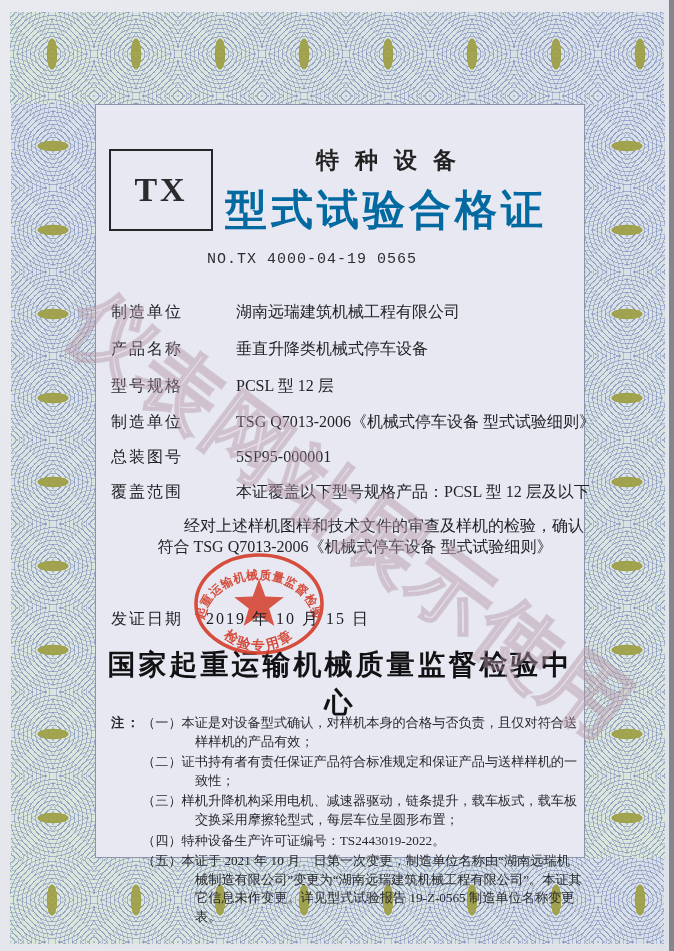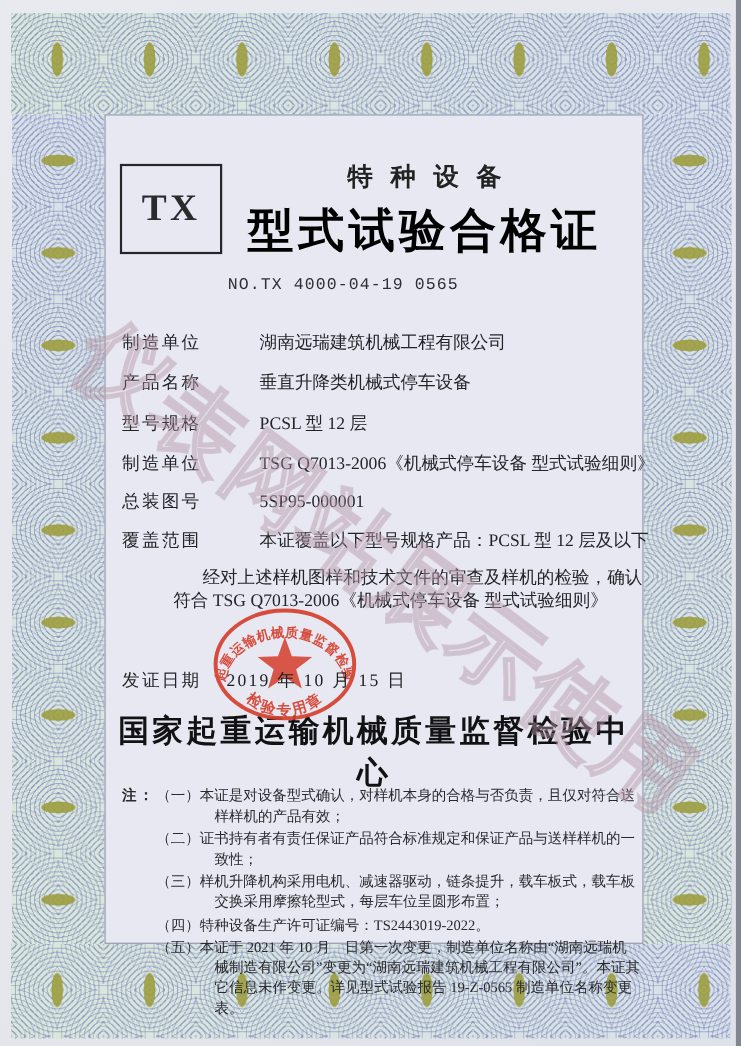--- a/index.html
+++ b/index.html
@@ -44,29 +44,29 @@
   .panel{
     position:absolute;left:95px;top:104px;width:490px;height:754px;
     background:#e7e8f1;
     border:1px solid #8d94ab;
     box-sizing:border-box;
     color:#2b2b2e;
   }
   .abs{position:absolute;}
 
   .tx-box{
-    left:13px;top:44px;width:93px;height:82px;
+    left:13px;top:44px;width:104px;height:82px;
     border:2px solid #26262a;box-sizing:border-box;
     display:flex;align-items:center;justify-content:center;
     font-size:34px;font-weight:700;letter-spacing:3px;
     font-family:"Liberation Serif",serif;
   }
   .title-block{left:118px;top:40px;width:344px;text-align:center;}
   .title-small{font-size:23px;font-weight:600;letter-spacing:16px;padding-left:16px;color:#222;}
-  .title-main{margin-top:6px;font-size:42px;font-weight:700;letter-spacing:4px;color:#000000;white-space:nowrap;}
+  .title-main{margin-top:6px;font-size:42px;font-weight:700;letter-spacing:4px;color:#0369a1;white-space:nowrap;}
   .cert-no{
     left:0;top:146px;width:100%;text-align:center;
     font-family:"Liberation Mono","DejaVu Sans Mono",monospace;
     font-size:15px;letter-spacing:1px;color:#2e2e33;
     transform:translateX(-28px);
   }
 
   .field-row{left:15px;width:470px;display:flex;font-size:16px;line-height:20px;gap:25px;}
   .field-label{width:82px;letter-spacing:2px;flex:none;color:#242428;}
   .field-value{margin-left:18px;color:#242428;white-space:nowrap;}

